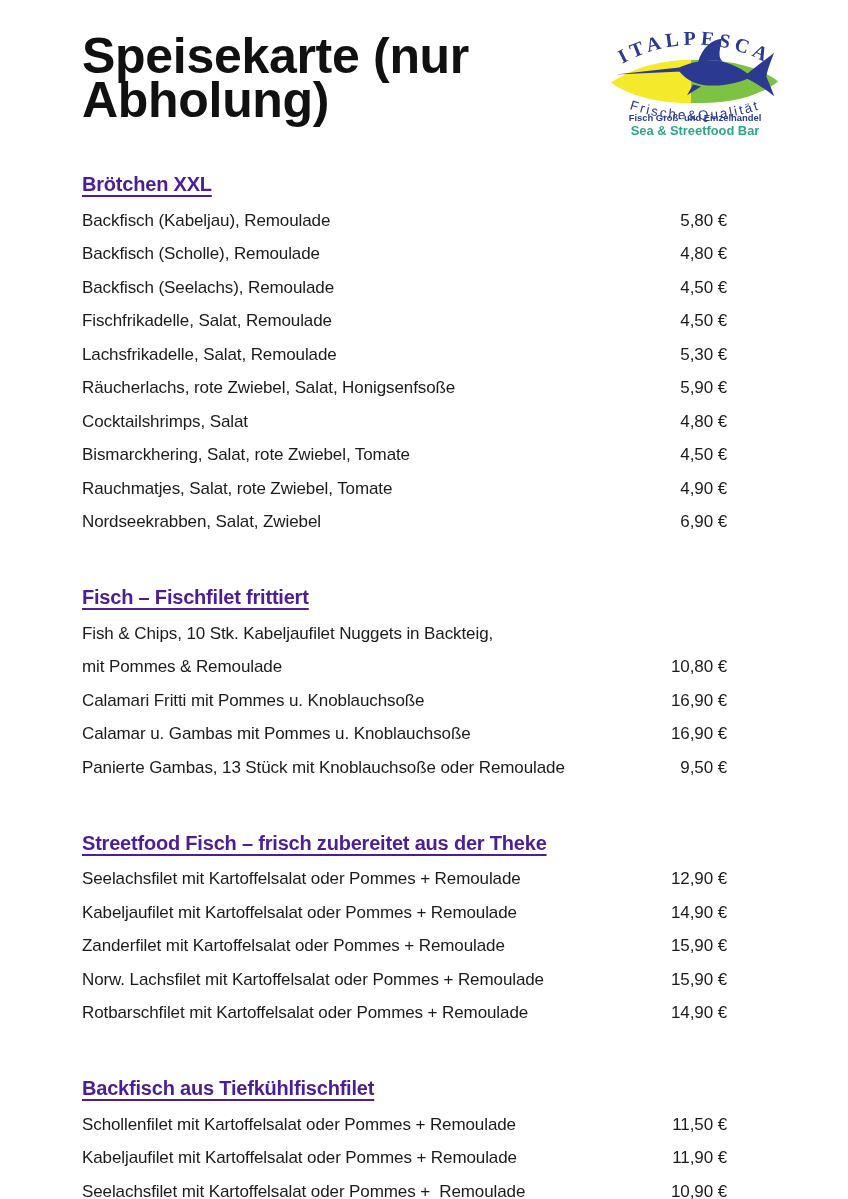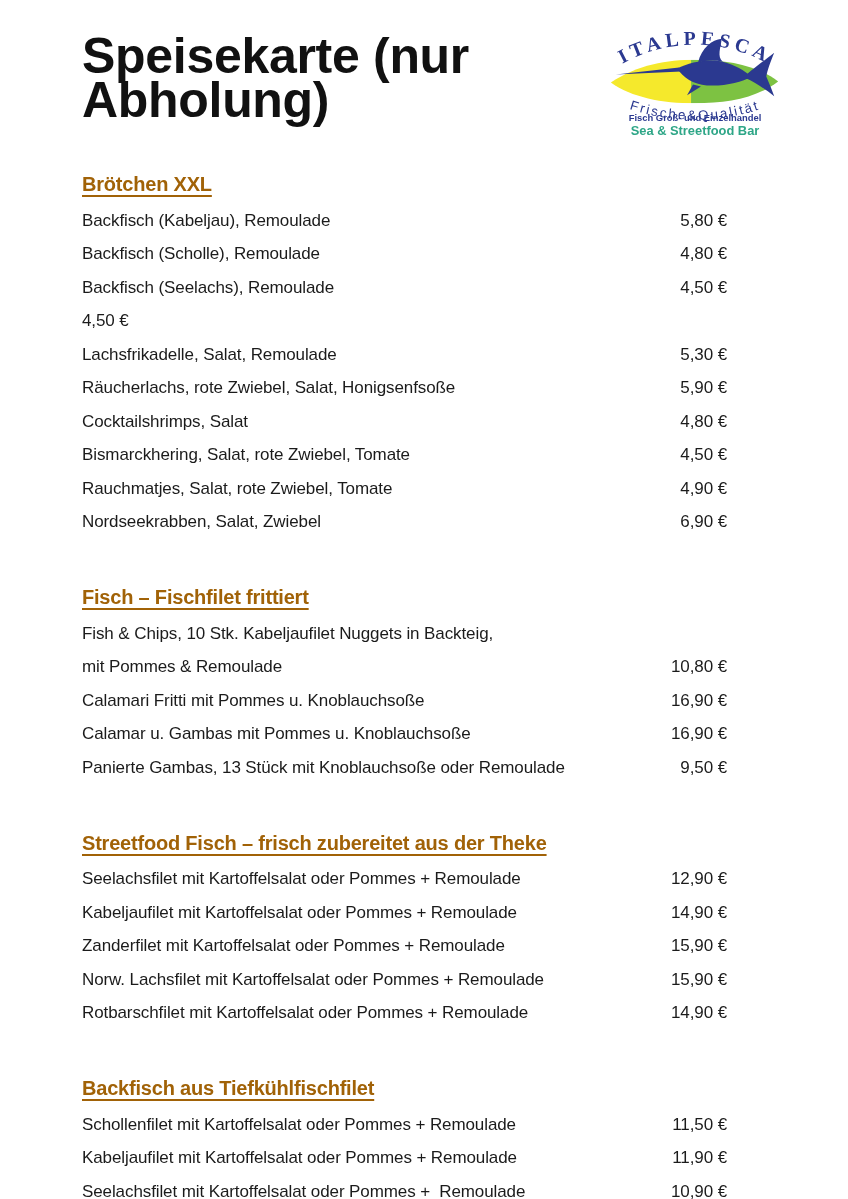--- a/index.html
+++ b/index.html
@@ -29,21 +29,21 @@
   }
 
   .menu-section { margin-top: 46px; }
   .menu-section:first-child { margin-top: 50px; }
 
   .section-heading {
     margin: 0 0 8px 0;
     font-size: 20px;
     line-height: 24px;
     font-weight: 700;
-    color: #a16207;
+    color: #4c1d95;
     text-decoration: underline;
     text-decoration-thickness: 1.5px;
     text-underline-offset: 4px;
     letter-spacing: -0.2px;
   }
 
   .menu-item {
     display: flex;
     justify-content: space-between;
     align-items: center;
@@ -116,20 +116,21 @@
     <span class="item-label">Backfisch (Scholle), Remoulade</span>
     <span class="item-price">4,80 €</span>
   </div>
 
   <div class="menu-item">
     <span class="item-label">Backfisch (Seelachs), Remoulade</span>
     <span class="item-price">4,50 €</span>
   </div>
 
   <div class="menu-item">
+    <span class="item-label">Fischfrikadelle, Salat, Remoulade</span>
     <span class="item-price">4,50 €</span>
   </div>
 
   <div class="menu-item">
     <span class="item-label">Lachsfrikadelle, Salat, Remoulade</span>
     <span class="item-price">5,30 €</span>
   </div>
 
   <div class="menu-item">
     <span class="item-label">Räucherlachs, rote Zwiebel, Salat, Honigsenfsoße</span>

